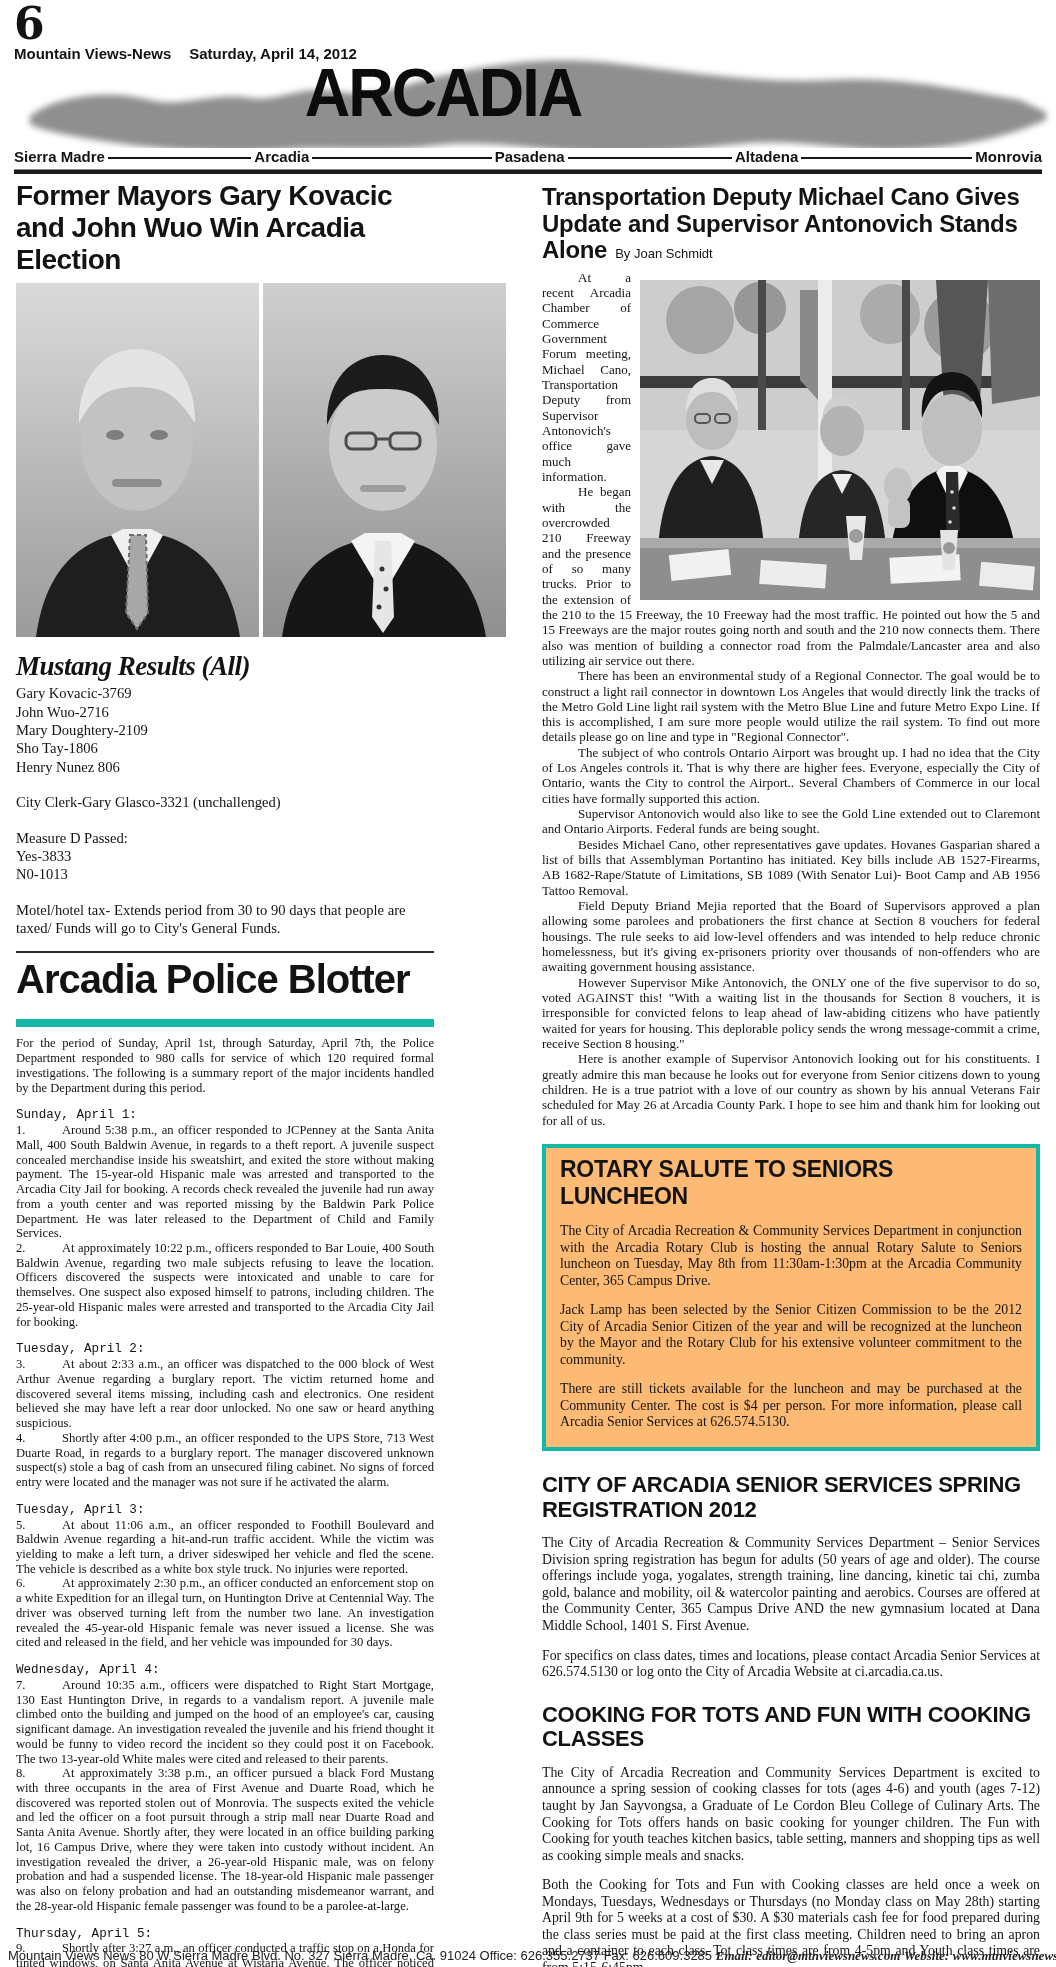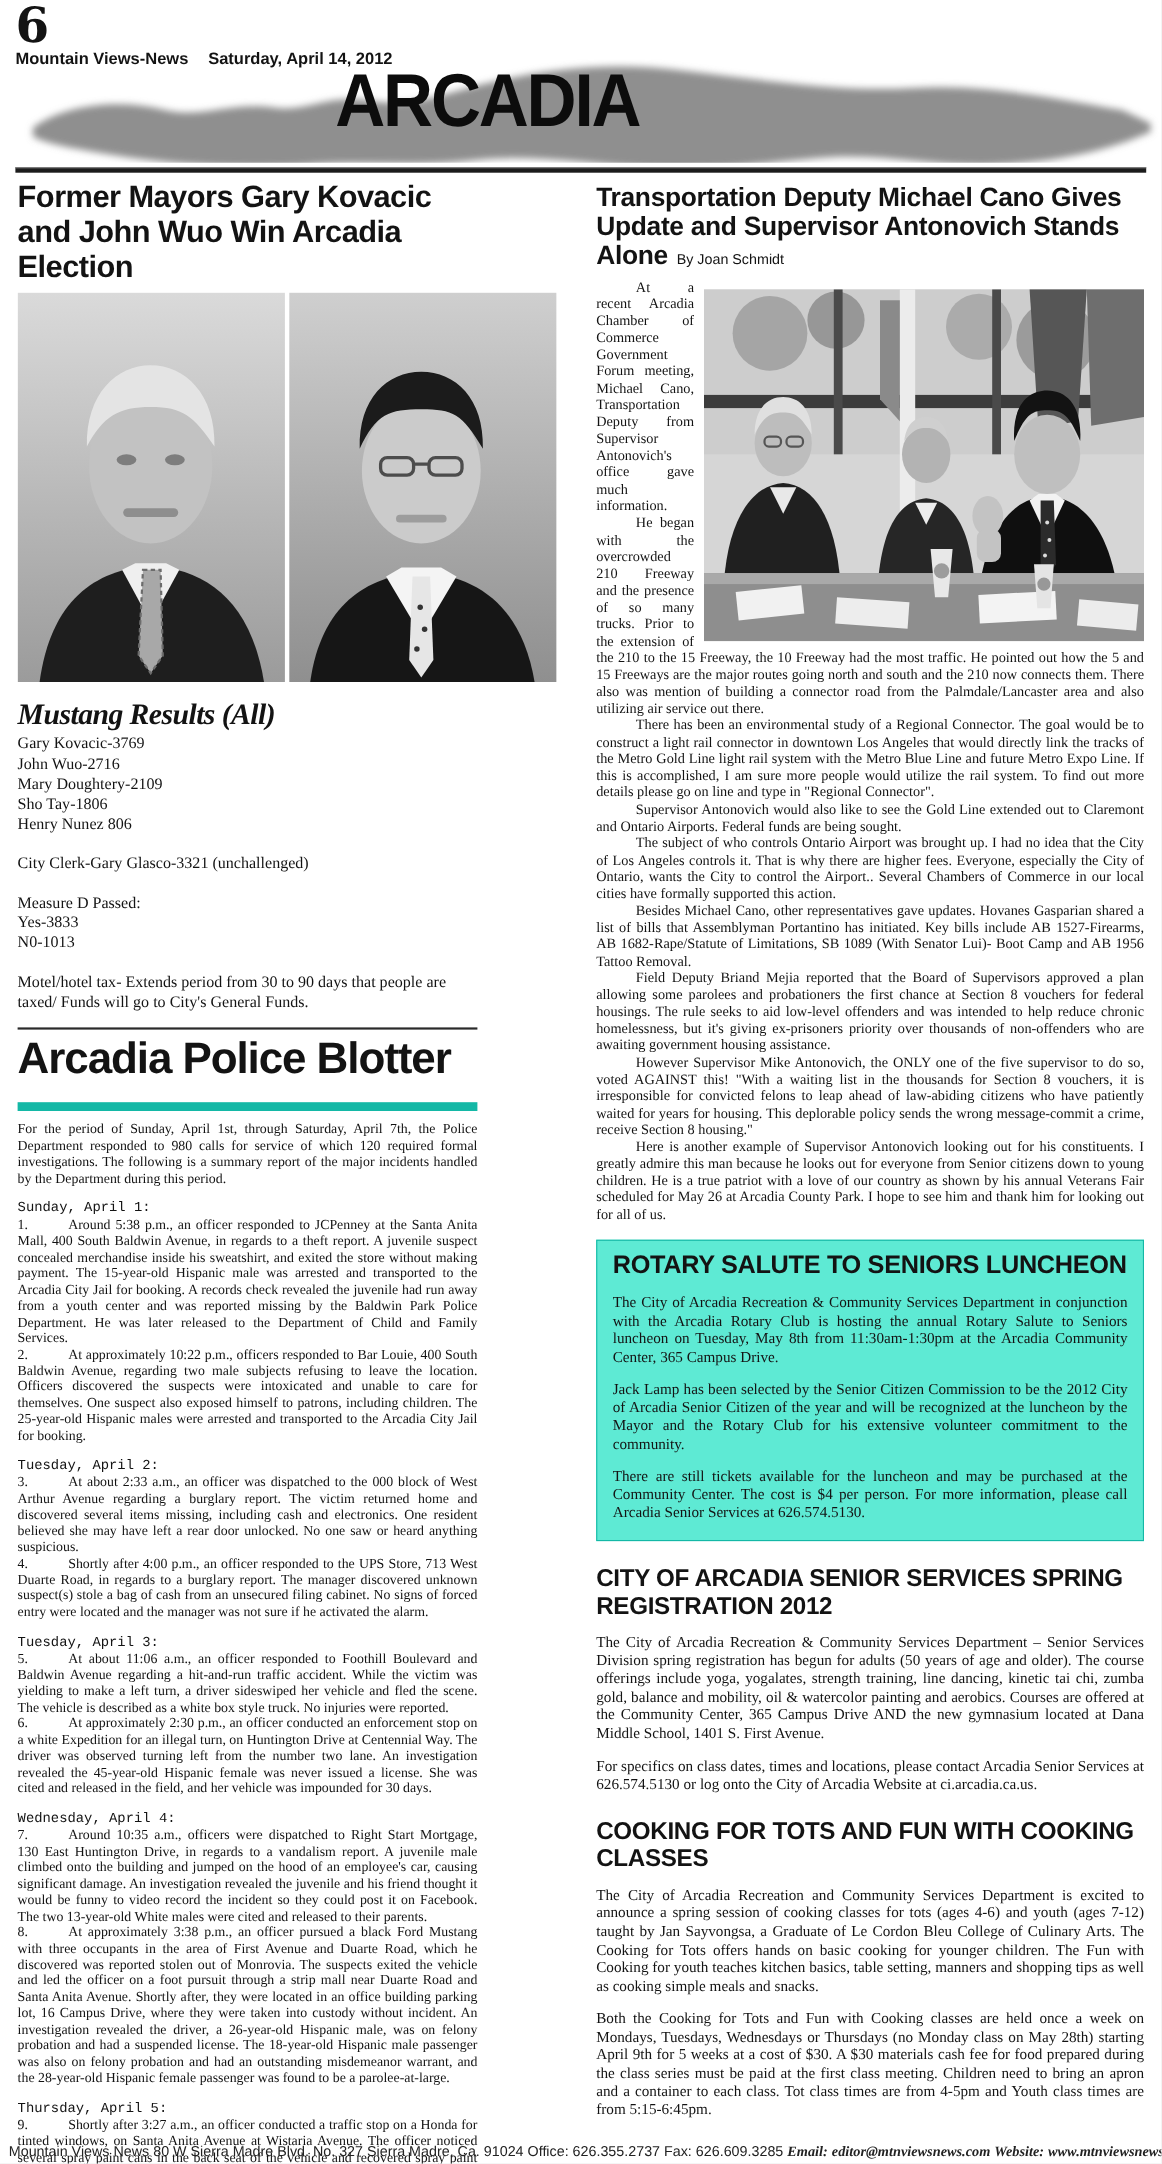--- a/index.html
+++ b/index.html
@@ -47,21 +47,21 @@
   .b-num{display:inline-block;width:46px;}
   
   .cano-head{font-family:"Liberation Sans",sans-serif;font-weight:bold;font-size:24px;
       line-height:1.1;letter-spacing:-.3px;margin:8px 0 6px;}
   .byline{font-size:13px;font-weight:normal;letter-spacing:0;margin-left:8px;}
   .cano-body{font-size:13px;line-height:1.18;}
   .meeting-photo{float:right;width:400px;height:320px;margin:10px 0 6px 9px;}
   .meeting-photo svg{display:block;width:100%;height:100%;}
   .cp{margin:0;text-align:justify;text-indent:36px;overflow-wrap:break-word;}
   
-  .rotary-box{clear:both;border:1px solid #14b8a6;background:#5eead4;margin-top:16px;padding:8px 14px 16px;}
+  .rotary-box{clear:both;border:4px solid #14b8a6;background:#fdba74;margin-top:16px;padding:8px 14px 16px;}
   .rotary-head{font-family:"Liberation Sans",sans-serif;font-weight:bold;font-size:23px;margin:0;letter-spacing:-.3px;}
   .rp,.sp{font-size:13.8px;line-height:1.2;text-align:justify;margin:13px 0 0;}
   .sec-head{font-family:"Liberation Sans",sans-serif;font-weight:bold;font-size:22px;
       line-height:1.12;letter-spacing:-.3px;margin:22px 0 0;}
   
   .footer{position:absolute;left:0;right:0;bottom:3px;padding:0 8px;
       font-family:"Liberation Sans",sans-serif;font-size:13px;white-space:nowrap;color:#222;}
   .f-serif{font-family:"Liberation Serif",serif;font-weight:bold;font-style:italic;}
 </style>
 </head>
@@ -81,20 +81,47 @@
       <defs>
           <filter id="soft" x="-5%" y="-20%" width="110%" height="160%">
             <feGaussianBlur stdDeviation="3.2"></feGaussianBlur>
           </filter>
         </defs>
       <path filter="url(#soft)" fill="#8f8f8f" d="M30,62 C60,40 110,36 150,46 C185,54 210,38 250,44 C280,48 300,30 340,38 C380,44 410,28 450,20 C500,8 560,2 620,10 C690,18 760,30 830,26 C900,22 960,36 1020,46 L1046,58 L1046,66 C1000,86 950,94 900,96 C850,98 800,84 740,90 C690,94 640,104 580,98 C530,94 480,86 430,92 C380,98 330,92 280,96 C230,100 160,96 110,88 C70,82 40,76 30,70 Z"></path>
     </svg>
     <div class="banner-title">ARCADIA</div>
   </div>
 
+  <div class="cities">
+
+      <div class="city-wrap">
+        <span class="city">Sierra Madre</span>
+        <span class="cline"></span>
+      </div>
+
+      <div class="city-wrap">
+        <span class="city">Arcadia</span>
+        <span class="cline"></span>
+      </div>
+
+      <div class="city-wrap">
+        <span class="city">Pasadena</span>
+        <span class="cline"></span>
+      </div>
+
+      <div class="city-wrap">
+        <span class="city">Altadena</span>
+        <span class="cline"></span>
+      </div>
+
+      <div class="city-wrap">
+        <span class="city">Monrovia</span>
+
+      </div>
+    </div>
 
   <div class="rule-heavy"></div>
 
   <div class="content">
 
     <div class="col-left">
 
       <h1 class="election-head">Former Mayors Gary Kovacic and John Wuo Win Arcadia Election</h1>
 
       <div class="winners-photo">
@@ -271,22 +298,22 @@
               <circle cx="216" cy="256" r="7" fill="#9c9c9c"></circle>
             <path d="M300,250 L318,250 L315,290 L303,290 Z" fill="#e4e4e4"></path>
               <circle cx="309" cy="268" r="6" fill="#989898"></circle>
           </svg>
         </div>
         <div>
 
         <p class="cp">At a recent Arcadia Chamber of Commerce Government Forum meeting, Michael Cano, Transportation Deputy from Supervisor Antonovich's office gave much information.</p>
             <p class="cp">He began with the overcrowded 210 Freeway and the presence of so many trucks. Prior to the extension of the 210 to the 15 Freeway, the 10 Freeway had the most traffic. He pointed out how the 5 and 15 Freeways are the major routes going north and south and the 210 now connects them. There also was mention of building a connector road from the Palmdale/Lancaster area and also utilizing air service out there.</p>
             <p class="cp">There has been an environmental study of a Regional Connector. The goal would be to construct a light rail connector in downtown Los Angeles that would directly link the tracks of the Metro Gold Line light rail system with the Metro Blue Line and future Metro Expo Line. If this is accomplished, I am sure more people would utilize the rail system.  To find out more details please go on line and type in "Regional Connector".</p>
+            <p class="cp">The subject of who controls Ontario Airport was brought up. I had no idea that the City of Los Angeles controls it. That is why there are higher fees. Everyone, especially the City of Ontario, wants the City to control the Airport.. Several Chambers of Commerce in our local cities have formally supported this action.</p>
             <p class="cp">Supervisor Antonovich would also like to see the Gold Line extended out to Claremont and Ontario Airports. Federal funds are being sought.</p>
-            <p class="cp">The subject of who controls Ontario Airport was brought up. I had no idea that the City of Los Angeles controls it. That is why there are higher fees. Everyone, especially the City of Ontario, wants the City to control the Airport.. Several Chambers of Commerce in our local cities have formally supported this action.</p>
             <p class="cp">Besides Michael Cano, other representatives gave updates. Hovanes Gasparian shared a list of bills that Assemblyman Portantino has initiated. Key bills include AB 1527-Firearms, AB 1682-Rape/Statute of Limitations, SB 1089 (With Senator Lui)- Boot Camp and AB 1956 Tattoo Removal.</p>
             <p class="cp">Field Deputy Briand Mejia reported that the Board of Supervisors approved a plan allowing some parolees and probationers the first chance at Section 8 vouchers for federal housings. The rule seeks to aid low-level offenders and was intended to help reduce chronic homelessness, but it's giving ex-prisoners priority over thousands of non-offenders who are awaiting government housing assistance.</p>
             <p class="cp">However Supervisor Mike Antonovich, the ONLY one of the five supervisor to do so, voted AGAINST this! "With a waiting list in the thousands for Section 8 vouchers, it is irresponsible for convicted felons to leap ahead of law-abiding citizens who have patiently waited for years for housing. This deplorable policy sends the wrong message-commit a crime, receive Section 8 housing."</p>
             <p class="cp">Here is another example of Supervisor Antonovich looking out for his constituents. I greatly admire this man because he looks out for everyone from Senior citizens down to young children. He is a true patriot with a love of our country as shown by his annual Veterans Fair scheduled for May 26 at Arcadia County Park. I hope to see him and thank him for looking out for all of us.</p>
           </div>
       </div>
 
       <div class="rotary-box">
         <h3 class="rotary-head">ROTARY SALUTE TO SENIORS LUNCHEON</h3>
         <div>

